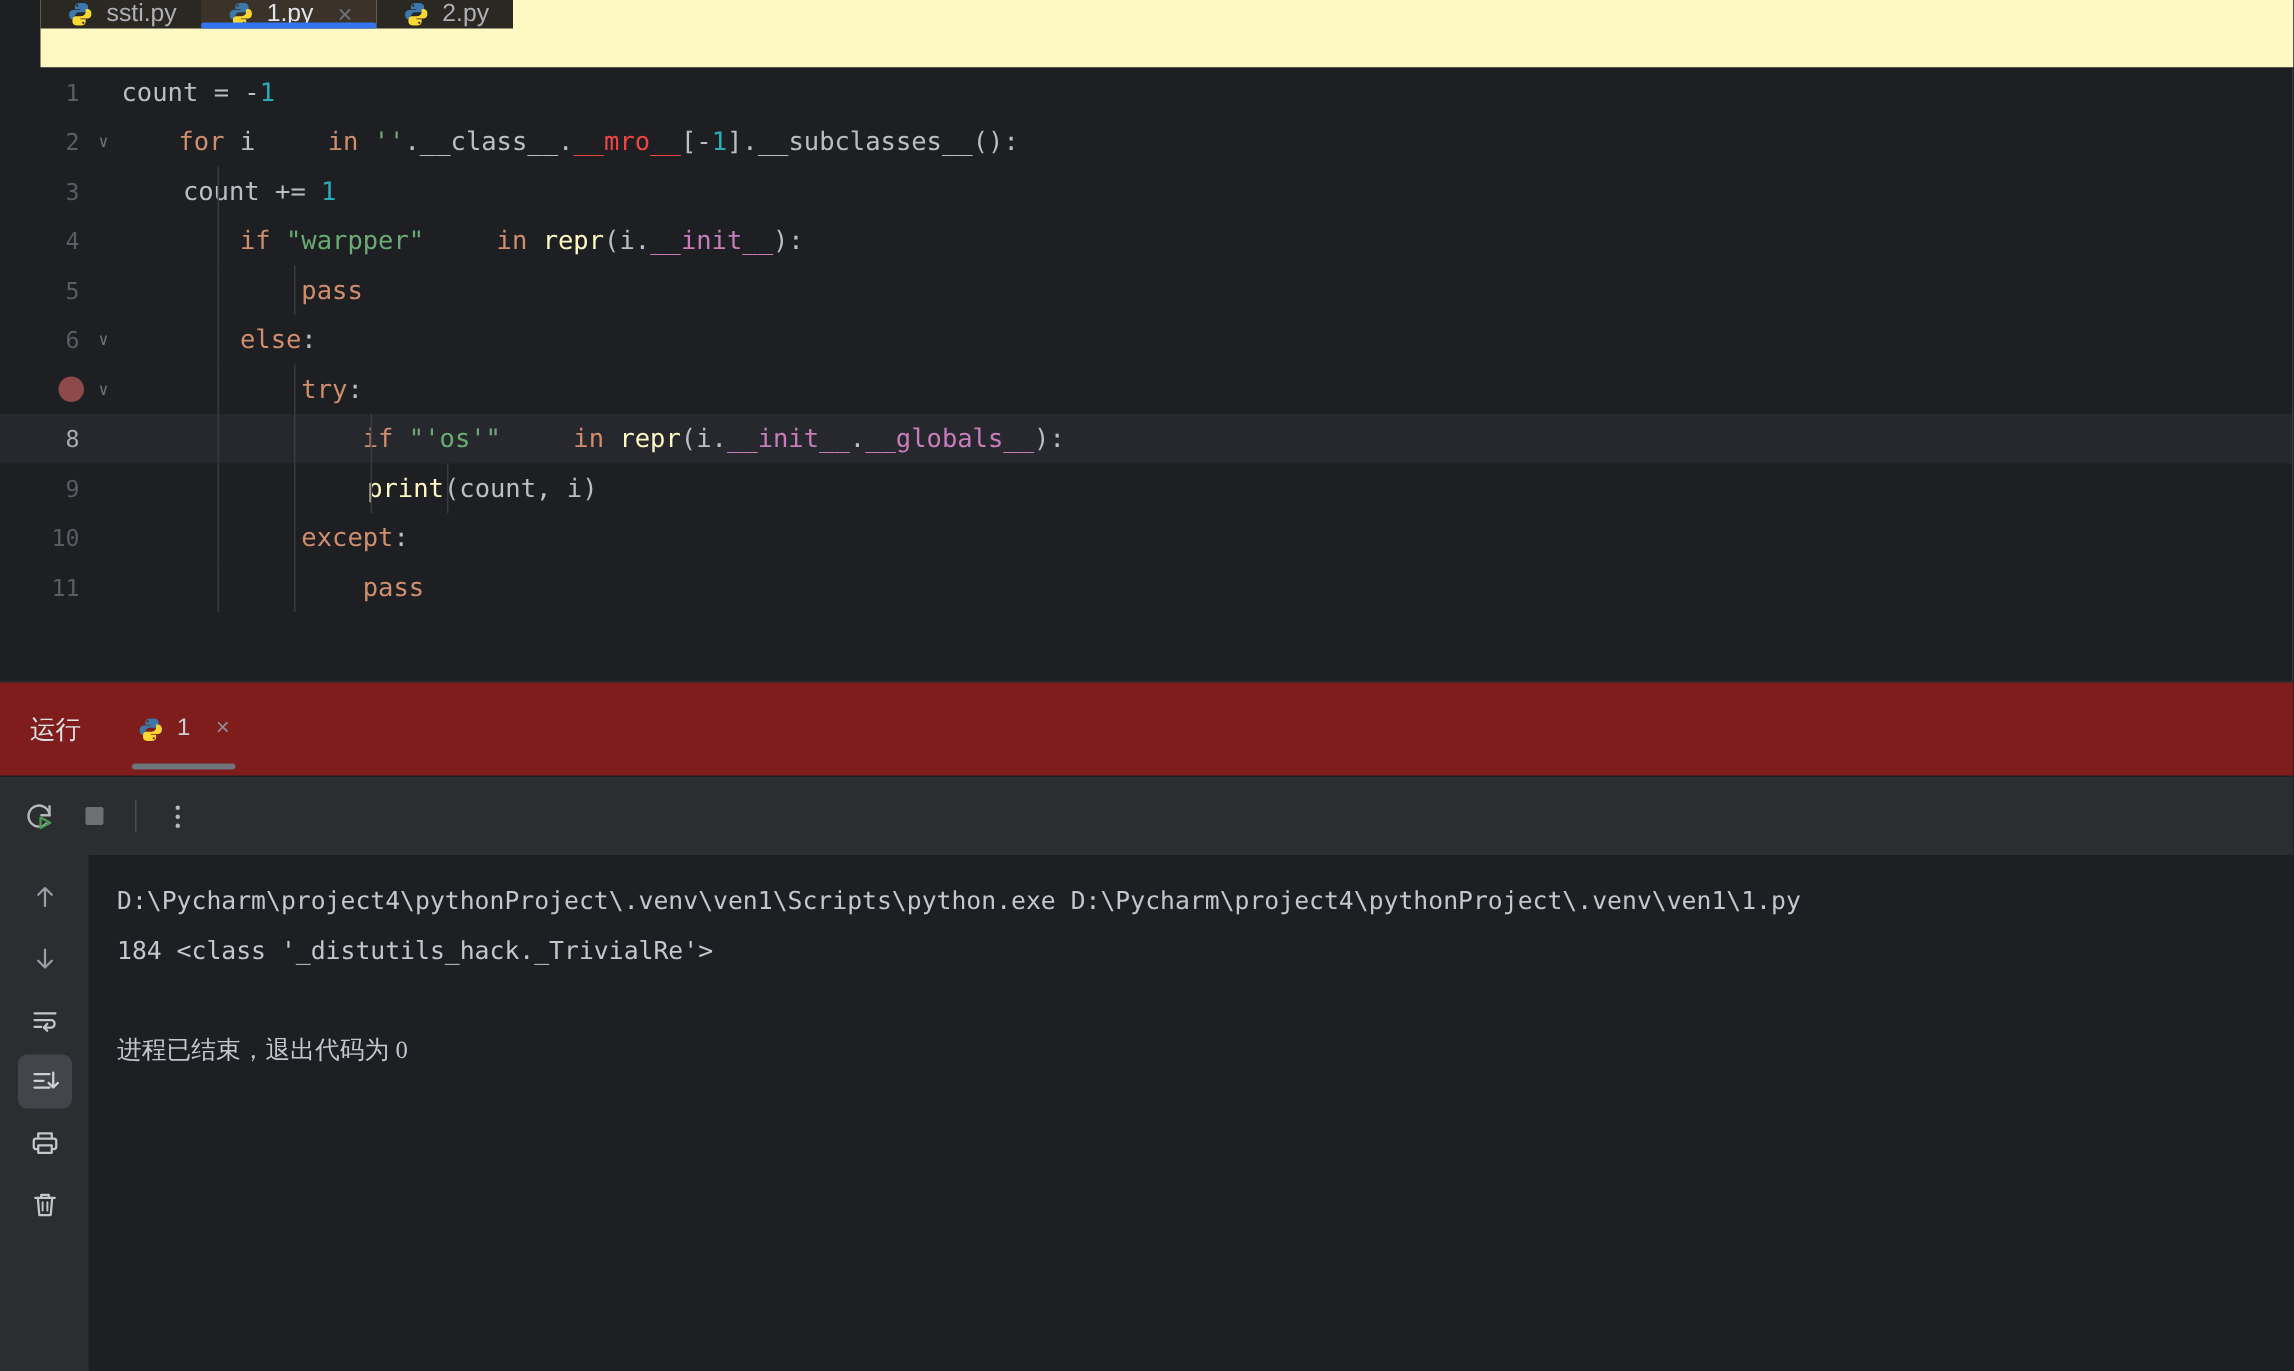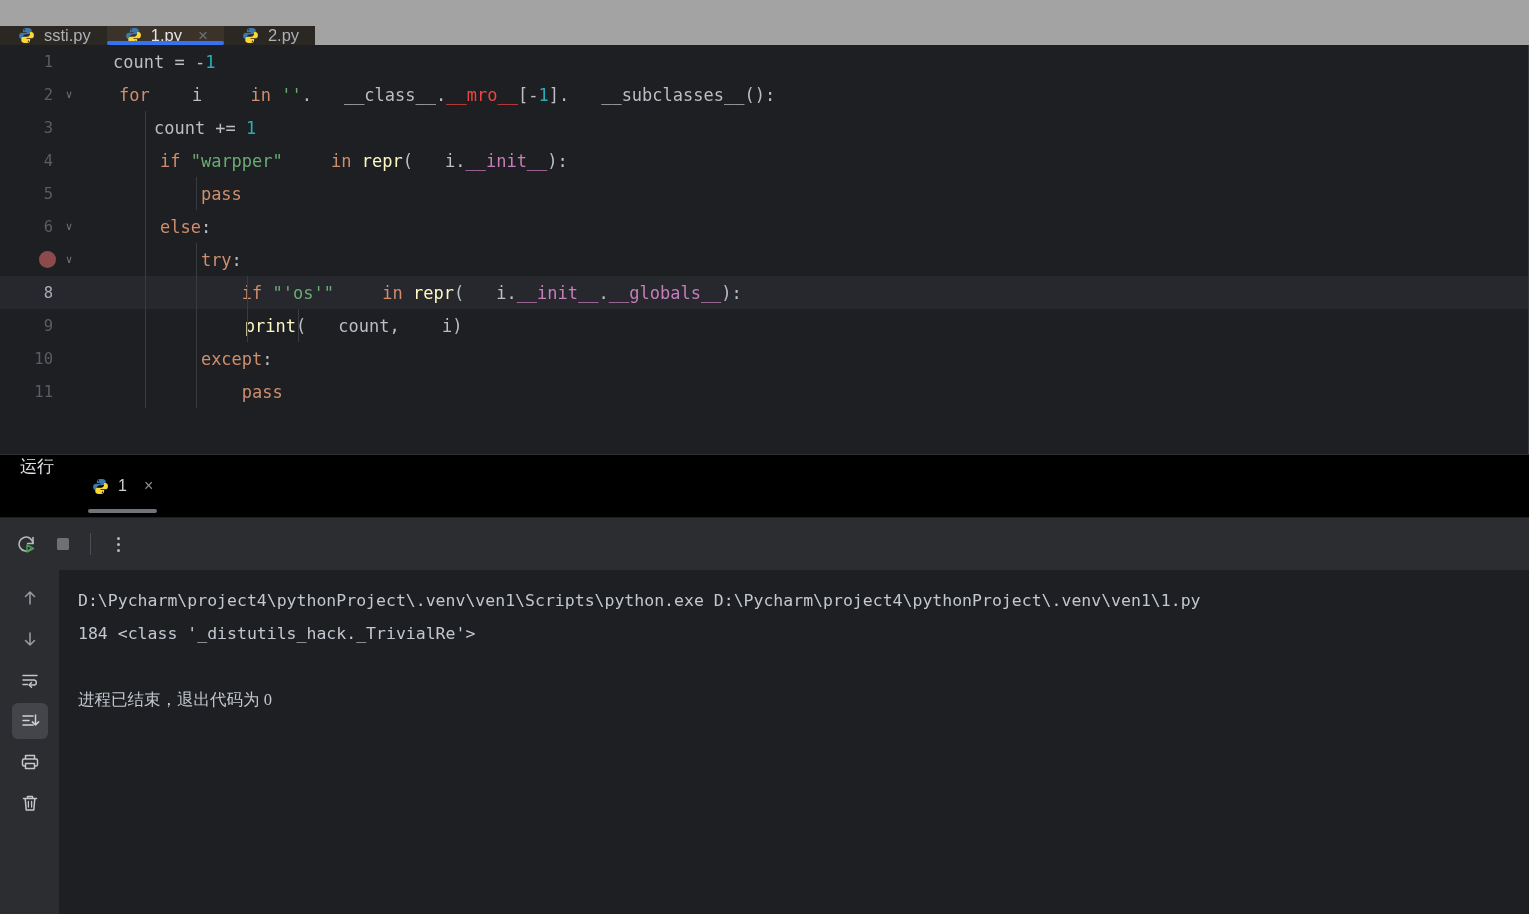--- a/index.html
+++ b/index.html
@@ -6,24 +6,25 @@
   html, body {
     width:1529px; height:914px;
     background:#1e1f22;
     font-family:"Liberation Sans", sans-serif;
     overflow:hidden;
   }
 
   
   .tabbar {
     height:45px;
-    background:#a3a3a3;
-    display:flex;
-    align-items:flex-end;
-    position:relative;
+    background:#fef9c3;
+    display:flex;
+    align-items:flex-start;
+    position:relative;
+    margin-left:27px;
   }
   .tab {
     display:flex;
     align-items:center;
     gap:9px;
     padding:0 16px 0 18px;
     position:relative;
     font-size:16.5px;
     color:#bcbec4;
     cursor:default;
@@ -114,36 +115,36 @@
     position:absolute; top:0; bottom:0; width:1px; background:#393b40;
   }
 
   
   .kw   { color:#cf8e6d;margin-left:38px; }
   .str  { color:#6aab73; }
   .num  { color:#2aacb8; }
   .fn   { color:#fef9c3; }
   .dun  { color:#ef4444; }
   .mag  { color:#c77dbb; }
-  .id   { color:#bcbec4;margin-left:32px; }
+  .id   { color:#bcbec4; }
   .op   { color:#bcbec4; }
 
   
   .runpanel {
     height:460px;
     background:#1e1f22;
     display:flex;
     flex-direction:column;
     border-top:1px solid #2b2d30;
   }
   .run-header {
     height:62px;
-    background:#000000;
-    display:flex;
-    align-items:flex-start;
+    background:#7f1d1d;
+    display:flex;
+    align-items:center;
     padding-left:20px;
     gap:0;
     position:relative;
   }
   .run-title {
     font-size:17px;
     color:#dfe1e5;
     margin-right:34px;
     font-family:"DejaVu Sans", sans-serif;
   }

